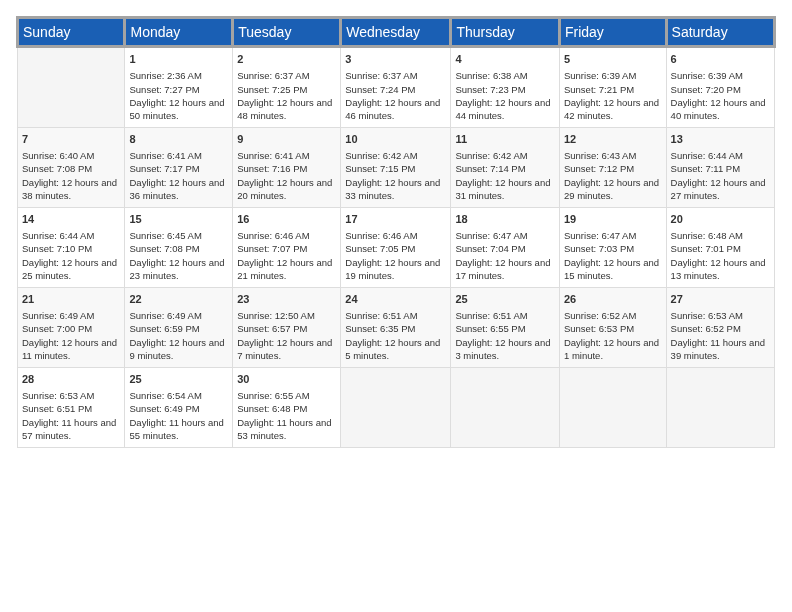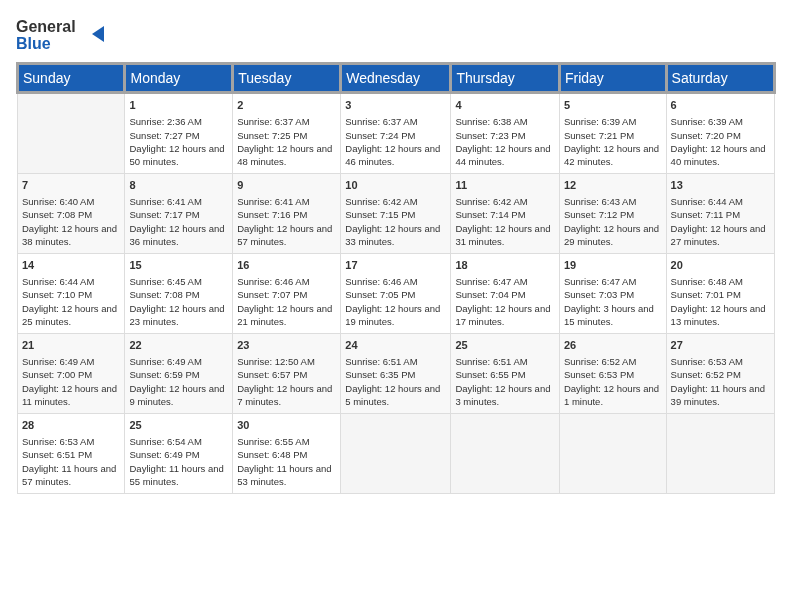--- a/index.html
+++ b/index.html
@@ -76,33 +76,20 @@
       background: #f8f8f8;
     }
     .empty {
       background: #f5f5f5 !important;
     }
   </style>
 </head>
 <body>
 
 <div class="page">
-  <div class="header">
-    <div class="logo">
-  <svg width="90" height="36" viewBox="0 0 90 36">
-    <text x="0" y="16" font-size="16" font-weight="bold" font-family="Arial" fill="#333">General</text>
-    <text x="0" y="33" font-size="16" font-weight="bold" font-family="Arial" fill="#1a5fb4">Blue</text>
-    <polygon points="76,18 88,10 88,26" fill="#1a5fb4"></polygon>
-  </svg>
-</div>
-    <div class="title-block">
-      <div class="month-title"></div>
-      <div class="location"></div>
-    </div>
-  </div>
 
   <table>
     <thead>
       <tr>
 
       <th>Sunday</th>
           <th>Monday</th>
           <th>Tuesday</th>
           <th>Wednesday</th>
           <th>Thursday</th>
@@ -160,21 +147,21 @@
           <td>
             <div class="day-num">8</div>
             <div>Sunrise: 6:41 AM</div>
             <div>Sunset: 7:17 PM</div>
             <div>Daylight: 12 hours and 36 minutes.</div>
           </td>
           <td>
             <div class="day-num">9</div>
             <div>Sunrise: 6:41 AM</div>
             <div>Sunset: 7:16 PM</div>
-            <div>Daylight: 12 hours and 57 minutes.</div>
+            <div>Daylight: 12 hours and 20 minutes.</div>
           </td>
           <td>
             <div class="day-num">10</div>
             <div>Sunrise: 6:42 AM</div>
             <div>Sunset: 7:15 PM</div>
             <div>Daylight: 12 hours and 33 minutes.</div>
           </td>
           <td>
             <div class="day-num">11</div>
             <div>Sunrise: 6:42 AM</div>
@@ -222,21 +209,21 @@
           <td>
             <div class="day-num">18</div>
             <div>Sunrise: 6:47 AM</div>
             <div>Sunset: 7:04 PM</div>
             <div>Daylight: 12 hours and 17 minutes.</div>
           </td>
           <td>
             <div class="day-num">19</div>
             <div>Sunrise: 6:47 AM</div>
             <div>Sunset: 7:03 PM</div>
-            <div>Daylight: 3 hours and 15 minutes.</div>
+            <div>Daylight: 12 hours and 15 minutes.</div>
           </td>
           <td>
             <div class="day-num">20</div>
             <div>Sunrise: 6:48 AM</div>
             <div>Sunset: 7:01 PM</div>
             <div>Daylight: 12 hours and 13 minutes.</div>
           </td>
         </tr>
         <tr>
           <td>

